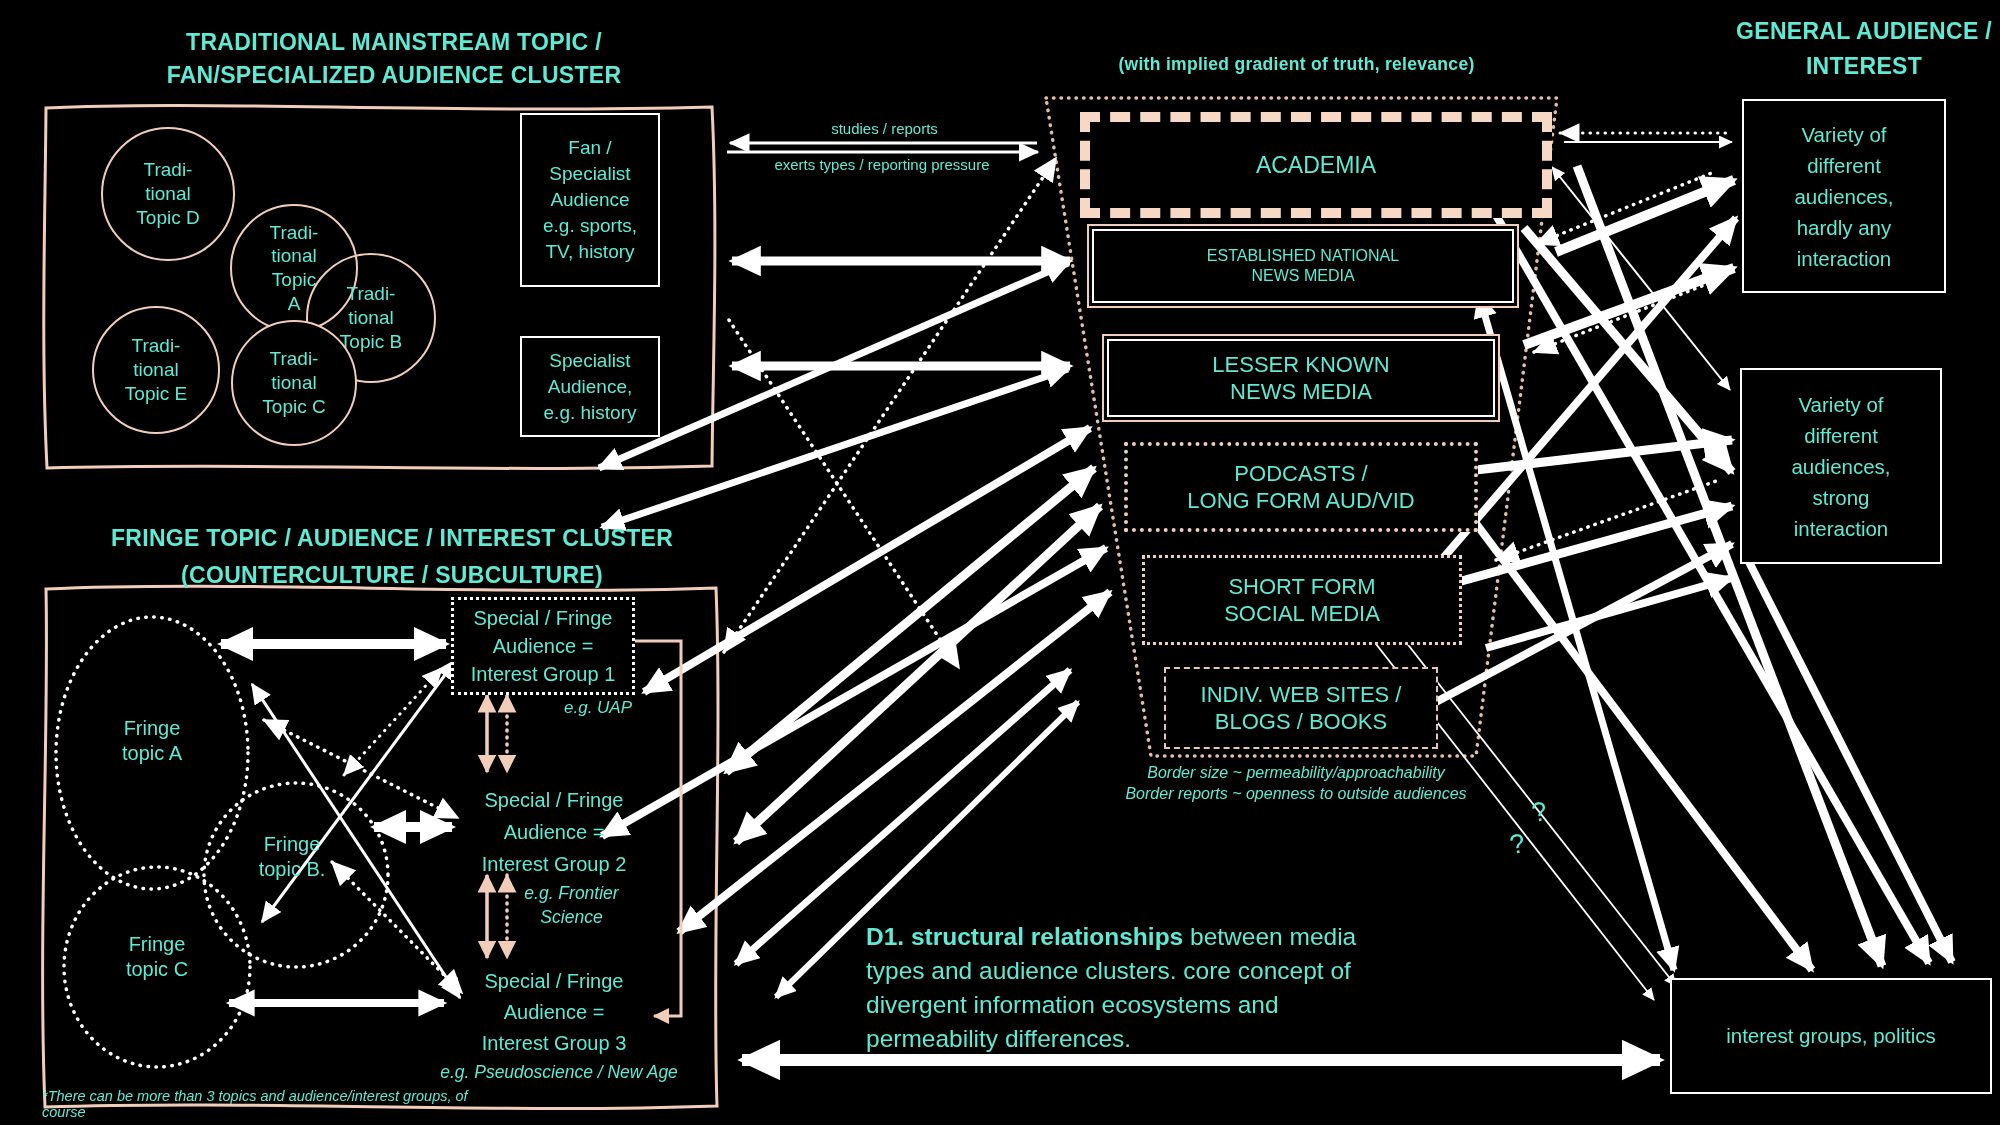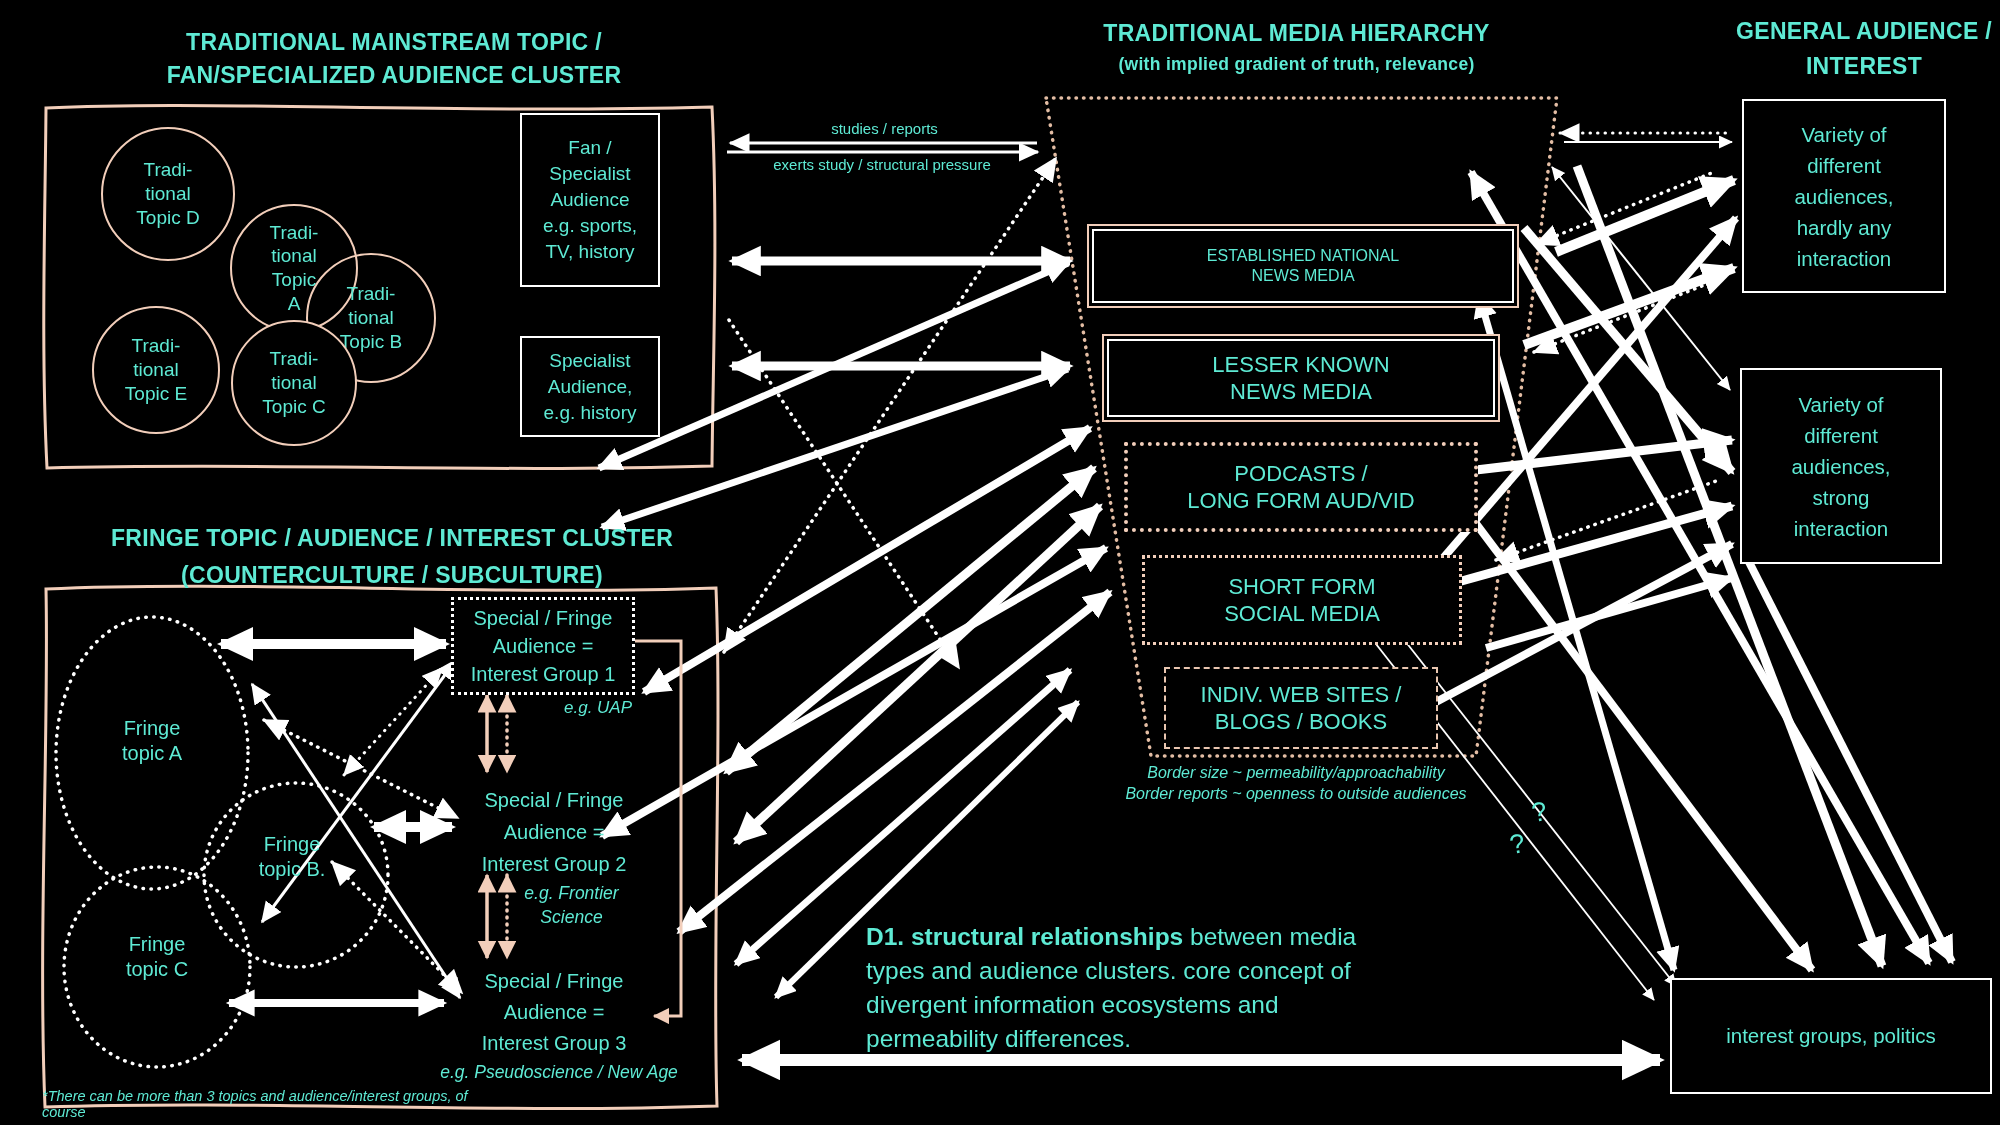--- a/index.html
+++ b/index.html
@@ -150,23 +150,25 @@
 Audience
 e.g. sports,
 TV, history</span>
   </div>
   <div class="abs wbox ctr" style="left:496px;top:336px;width:136px;height:97px;">
     <span class="pre lbl" style="font-size:19px;line-height:26px;">Specialist
 Audience,
 e.g. history</span>
   </div>
 
-  <div class="abs title" style="left:1020px;top:20px;width:505px;font-size:23px;">TRADITIONAL MEDIA HIERARCHY</div>
   <div class="abs title" style="left:1020px;top:54px;width:505px;font-size:17.5px;">(with implied gradient of truth, relevance)</div>
 
+  <div class="abs ctr" style="left:1056px;top:112px;width:452px;height:86px;border:10px dashed #F6D8C4;background:#000;">
+    <span class="pre lbl" style="font-size:23px;">ACADEMIA</span>
+  </div>
 
   <div class="abs dblbox" style="left:1063px;top:224px;width:428px;height:80px;">
     <div class="inner">
       <span class="pre lbl" style="font-size:16px;">ESTABLISHED NATIONAL
 NEWS MEDIA</span>
     </div>
   </div>
 
   <div class="abs dblbox" style="left:1078px;top:334px;width:394px;height:84px;">
     <div class="inner">
@@ -238,21 +240,21 @@
 Science</div>
 
   <div class="abs pre lbl" style="left:430px;top:966px;width:200px;font-size:20px;line-height:31px;text-align:center;">Special / Fringe
 Audience =
 Interest Group 3</div>
   <div class="abs it" style="left:390px;top:1062px;width:290px;font-size:17.5px;text-align:center;">e.g. Pseudoscience / New Age</div>
 
   <div class="abs it" style="left:18px;top:1088px;width:440px;font-size:14.5px;">*There can be more than 3 topics and audience/interest groups, of course</div>
 
   <div class="abs" style="left:758px;top:120px;width:205px;font-size:15px;text-align:center;">studies / reports</div>
-  <div class="abs" style="left:728px;top:156px;width:260px;font-size:15px;text-align:center;">exerts study / structural pressure</div>
+  <div class="abs" style="left:728px;top:156px;width:260px;font-size:15px;text-align:center;">exerts types / reporting pressure</div>
 
   <div class="abs" style="left:1508px;top:797px;font-size:27px;transform:rotate(-10deg);">?</div>
   <div class="abs" style="left:1486px;top:829px;font-size:27px;transform:rotate(-10deg);">?</div>
 
   <div class="abs pre" style="left:842px;top:886px;width:565px;font-size:24.5px;line-height:34px;">
     <span class="bold">D1. structural relationships</span><span> between media
 types and audience clusters. core concept of
 divergent information ecosystems and
 permeability differences.</span>
   </div>

